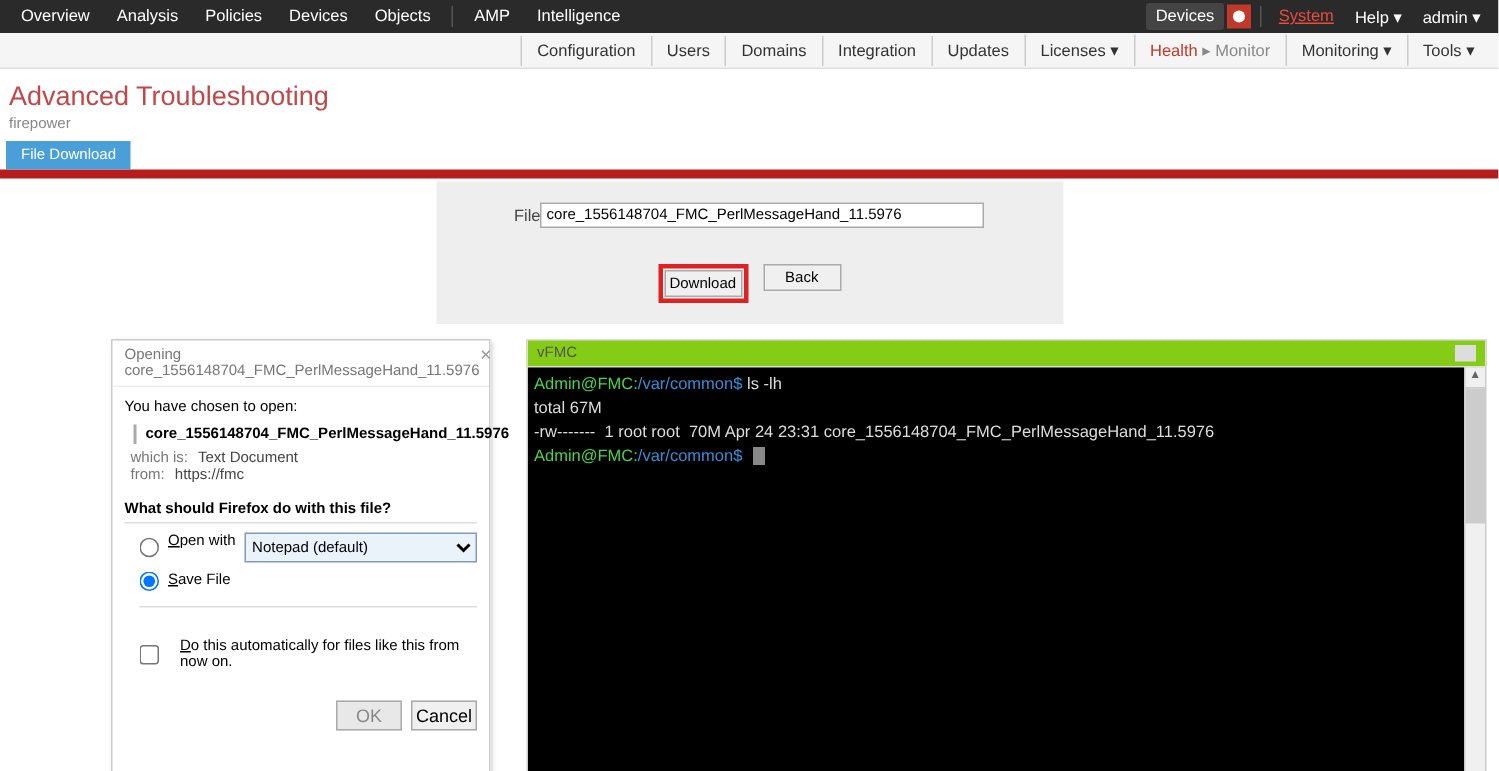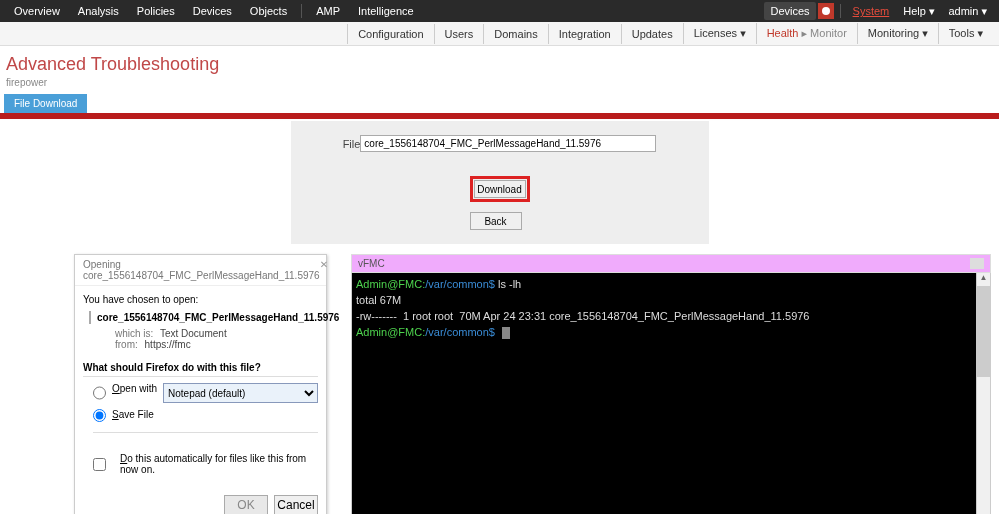--- a/index.html
+++ b/index.html
@@ -29,49 +29,49 @@
     
     
     .tabbar { display: flex; border-bottom: 6px solid #b91c1c; padding-left: 4px; }
     .tab { background: #4a9fd8; color: #fff; padding: 4px 10px; font-size: 10px; }
     
     
     .file-panel { width: 418px; margin: 0 auto; margin-top: 2px; background: #eee; padding: 14px 24px 14px 24px; display: flex; flex-direction: column; align-items: center; }
     .file-row { display: flex; align-items: center; margin-bottom: 24px; }
     .file-row label { font-size: 11px; color: #444; }
     .file-row input { width: 296px; height: 17px; font-size: 10px; padding: 0 3px; border: 1px solid #aaa; }
-    .btn-row { display: flex; gap: 10px; justify-content: space-between; flex-direction: column; }
+    .btn-row { display: flex; gap: 10px; justify-content: space-between; }
     .btn { width: 52px; height: 18px; font-size: 10px; background: #f0f0f0; border: 1px solid #aaa; cursor: pointer; }
     .dl-wrap { border: 3px solid #d22; padding: 1px; }
     
     
     .bottom-row { display: flex; gap: 24px; margin-top: 10px; padding: 0 4px; }
     
     
     .dialog { width: 253px; border: 1px solid #ccc; box-shadow: 1px 1px 3px rgba(0,0,0,0.2); margin-left: 70px; font-size: 10px; }
     .dialog-title { display: flex; justify-content: space-between; padding: 4px 8px; color: #777; border-bottom: 1px solid #eee; }
     .dialog-close { color: #999; cursor: pointer; }
     .dialog-body { padding: 8px 8px 6px; }
     .dialog-body p { font-size: 10px; margin-bottom: 6px; }
     .file-item { display: flex; gap: 6px; align-items: center; margin: 6px 0 4px 6px; }
     .file-icon { width: 12px; height: 13px; border: 1px solid #aaa; background: #fff; position: relative; }
     .file-name { font-weight: bold; font-size: 10px; }
-    .file-meta { margin-left: 32px; font-size: 10px; color: #444; }
+    .file-meta { margin-left: 4px; font-size: 10px; color: #444; }
     .file-meta .key { color: #777; margin-right: 4px; }
     .section-label { font-weight: bold; margin-top: 12px; padding-bottom: 3px; border-bottom: 1px solid #ddd; }
     .radio-row { display: flex; margin: 6px 0 3px 10px; gap: 6px; }
     .radio-row select { flex: 1; height: 20px; font-size: 10px; background: #eaf2fa; border: 1px solid #89b; }
     .check-row { display: flex; align-items: center; margin: 10px 0 8px 10px; gap: 14px; border-top: 1px solid #ddd; padding-top: 20px; }
     .dialog-footer { display: flex; justify-content: flex-end; gap: 6px; padding: 6px 8px 10px; }
     .dialog-footer button { width: 44px; height: 20px; font-size: 12px; border: 1px solid #aaa; background: #f0f0f0; }
     .dialog-footer .ok { background: #e8e8e8; color: #888; }
     
     
     .terminal-wrap { flex: 1; margin-right: 4px; }
-    .term-title { background: #f0abfc; border: 1px solid #ddd; padding: 3px 6px; font-size: 10px; color: #555; display: flex; justify-content: space-between; }
+    .term-title { background: #84cc16; border: 1px solid #ddd; padding: 3px 6px; font-size: 10px; color: #555; display: flex; justify-content: space-between; }
     .term-title .term-scroll { width: 14px; background: #ddd; }
     .term-body-wrap { display: flex; height: 304px; border: 1px solid #ccc; border-top: none; }
     .term-body { flex: 1; background: #000; padding: 4px 4px; font-family: 'Courier New', monospace; font-size: 11px; line-height: 1.35; white-space: pre; overflow: hidden; }
     .p1 { color: #4dd24d; }
     .p2 { color: #3a8cd6; }
     .p3 { color: #4dd24d; }
     .tout { color: #ddd; }
     .cursor { background: #888; display: inline-block; width: 8px; height: 12px; vertical-align: middle; }
     .scrollbar { width: 14px; background: #f0f0f0; border-left: 1px solid #ccc; position: relative; }
     .scroll-up, .scroll-down { height: 14px; text-align: center; font-size: 8px; color: #666; cursor: pointer; border-bottom: 1px solid #ccc; }

